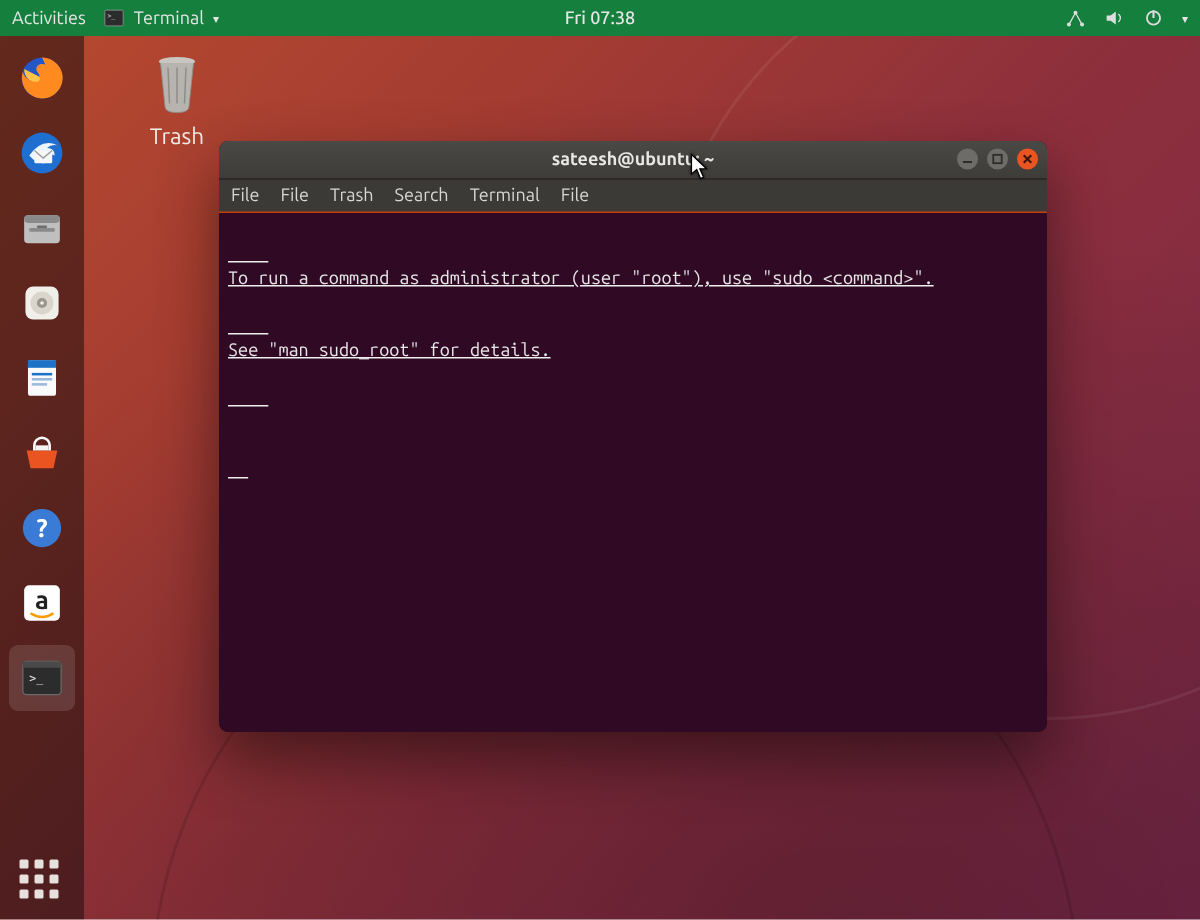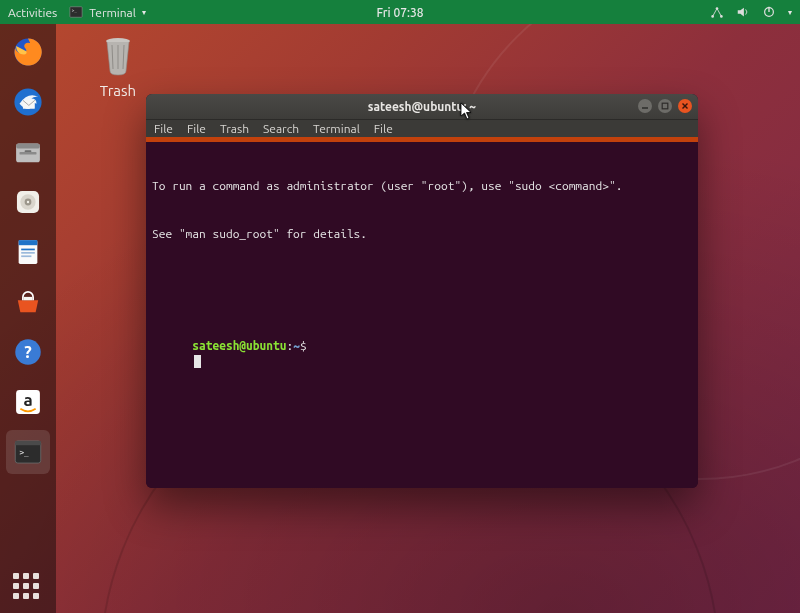--- a/index.html
+++ b/index.html
@@ -76,27 +76,28 @@
   }
   .term-titlebar .controls { position: absolute; right: 6px; top: 5px; display: flex; gap: 6px; }
   .ctl { width: 14px; height: 14px; border-radius: 50%; display:flex; align-items:center; justify-content:center; }
   .ctl.min { background: #6d6c68; }
   .ctl.max { background: #6d6c68; }
   .ctl.close { background: #e95420; }
   .ctl svg { width: 8px; height: 8px; }
   .term-menubar {
     height: 22px; background: #3b3a37; display: flex; align-items: center;
     gap: 14px; padding: 0 8px; color: #d8d6d2; font-size: 12px;
-    border-bottom: 5px solid #c2410c;
+    border-bottom: 1px solid #c2410c;
   }
   .term-menubar span { cursor: default; }
   .term-content {
     flex: 1; background: #300a24; color: #eee; font-family: "Ubuntu Mono","DejaVu Sans Mono",Menlo,Consolas,monospace;
     font-size: 12px; line-height: 16px; padding: 4px 6px; position: relative;
     white-space: pre-wrap;
+    text-decoration: underline;
   }
   .term-content .motd { color: #e6e6e6; }
   .prompt .user { color: #8ae234; font-weight: bold; }
   .prompt .colon { color: #e6e6e6; }
   .prompt .path { color: #729fcf; font-weight: bold; }
   .prompt .dollar { color: #e6e6e6; }
   .cursor-block {
     display: inline-block; width: 7px; height: 13px; background: #e6e6e6;
     vertical-align: -2px; margin-left: 2px;
   }
@@ -276,24 +277,20 @@
     <span>File</span>
     <span>Trash</span>
     <span>Search</span>
     <span>Terminal</span>
     <span>File</span>
   </div>
   <div class="term-content">
     <div class="motd">To run a command as administrator (user "root"), use "sudo &lt;command&gt;".</div>
     <div class="motd">See "man sudo_root" for details.</div>
     <div style="height:16px"></div>
-    <div class="prompt">
-      <span class="user">sateesh@ubuntu</span><span class="colon">:</span><span class="path">~</span><span class="dollar">$</span>
-      <span class="cursor-block"></span>
-    </div>
   </div>
 </div>
 
 <div class="mouse-ptr">
   <svg viewBox="0 0 14 18">
       <path d="M1 1 L1 14 L4.5 11 L7 17 L9 16 L6.5 10.5 L11 10.5 Z" fill="#fff" stroke="#000" stroke-width="0.8"></path>
     </svg>
 </div>
 
 </body></html>

